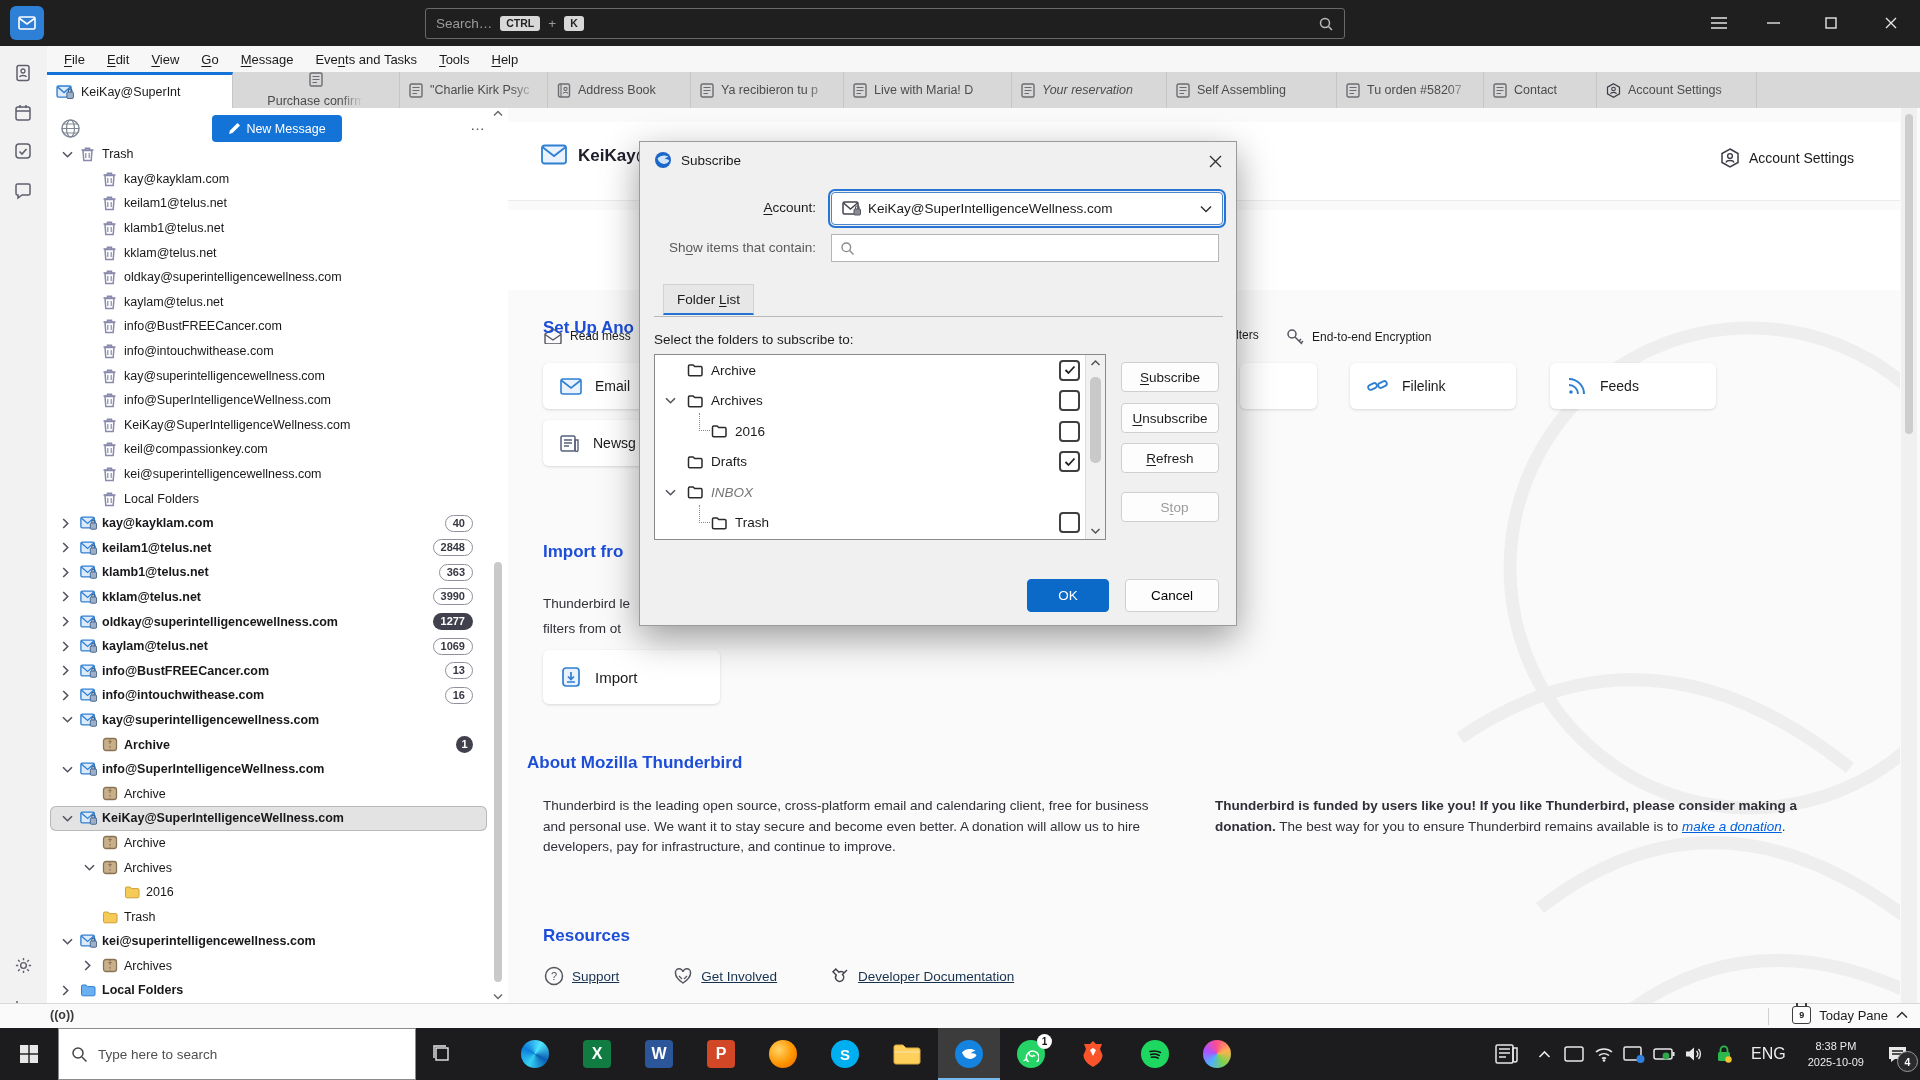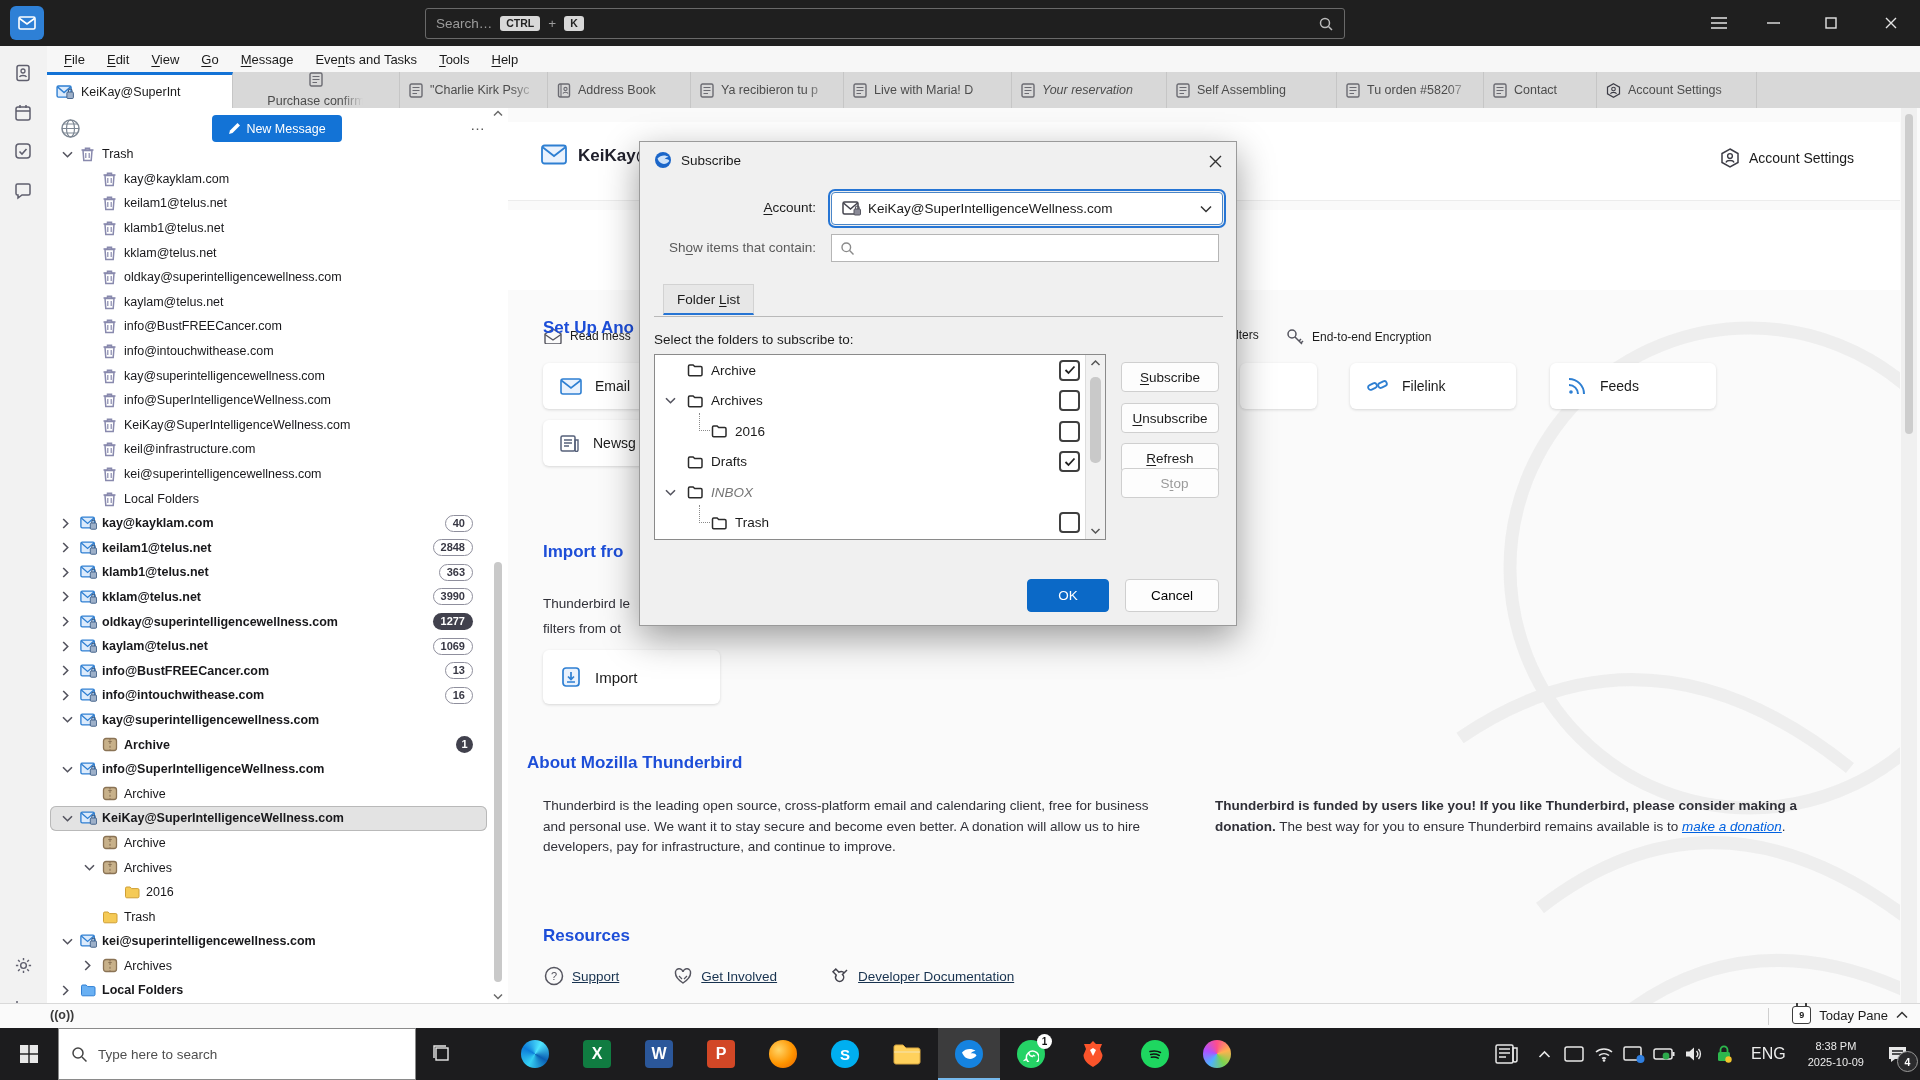--- a/index.html
+++ b/index.html
@@ -528,21 +528,21 @@
         <span class="tlabel" style="left: 74px;">KeiKay@SuperIntelligenceWellness.com</span>
       </div>
       <div class="trow">
         <span class="tico" style="left: 52px;">
           <svg width="15" height="16" viewBox="0 0 15 16">
             <path d="M1.5 4h12M5.5 4V2.2h4V4" fill="none" stroke="#8889ad" stroke-width="1.5"></path>
             <path d="M3 4.5l.8 10h7.4l.8-10z" fill="none" stroke="#8889ad" stroke-width="1.5"></path>
             <path d="M5.8 7v5M9.2 7v5" stroke="#8889ad" stroke-width="1.2"></path>
           </svg>
         </span>
-        <span class="tlabel" style="left: 74px;">keil@infrastructure.com</span>
+        <span class="tlabel" style="left: 74px;">keil@compassionkey.com</span>
       </div>
       <div class="trow">
         <span class="tico" style="left: 52px;">
           <svg width="15" height="16" viewBox="0 0 15 16">
             <path d="M1.5 4h12M5.5 4V2.2h4V4" fill="none" stroke="#8889ad" stroke-width="1.5"></path>
             <path d="M3 4.5l.8 10h7.4l.8-10z" fill="none" stroke="#8889ad" stroke-width="1.5"></path>
             <path d="M5.8 7v5M9.2 7v5" stroke="#8889ad" stroke-width="1.2"></path>
           </svg>
         </span>
         <span class="tlabel" style="left: 74px;">kei@superintelligencewellness.com</span>
@@ -1157,21 +1157,21 @@
             <path d="M1.5 2 5.5 6l4-4" fill="none" stroke="#555" stroke-width="1.5"></path>
           </svg>
         </span>
     </div>
   </div>
 
   <div id="dlg-side">
       <button class="dlg-btn" style="top: 220px;"><u>S</u>ubscribe</button>
       <button class="dlg-btn" style="top: 261px;"><u>U</u>nsubscribe</button>
       <button class="dlg-btn" style="top: 301px;"><u>R</u>efresh</button>
-      <button class="dlg-btn disabled" disabled="" style="top: 326px; padding-left: 15px;">S<u>t</u>op</button>
+      <button class="dlg-btn disabled" disabled="" style="top: 350px; padding-left: 15px;">S<u>t</u>op</button>
     </div>
 
   <button id="dlg-ok">OK</button>
   <button id="dlg-cancel">Cancel</button>
 </div>
 
 <div id="statusbar" class="abs">
   <span id="net-ic" class="abs">((o))</span>
   <div id="tp-sep"></div>
   <span id="today-group" class="abs">

